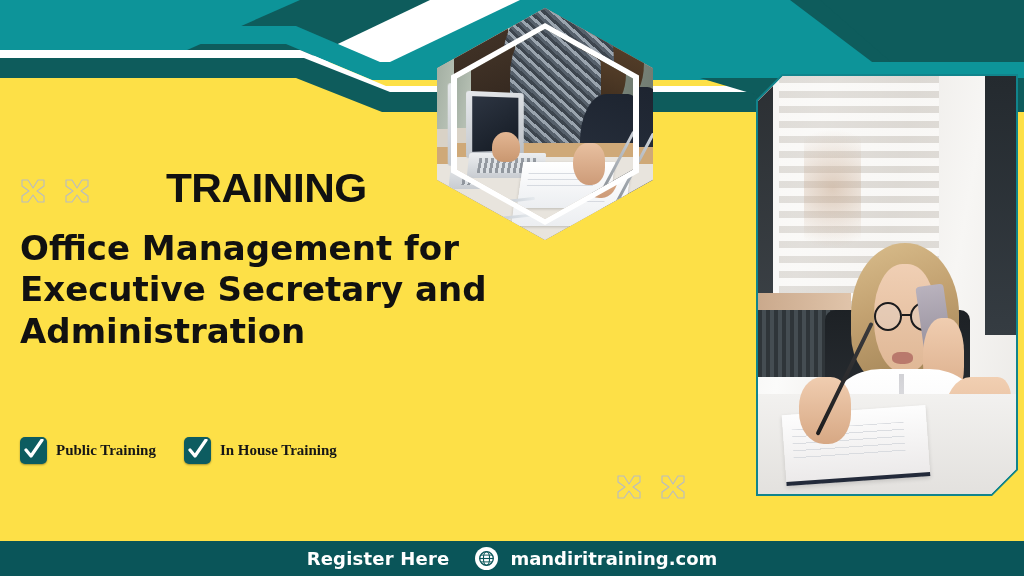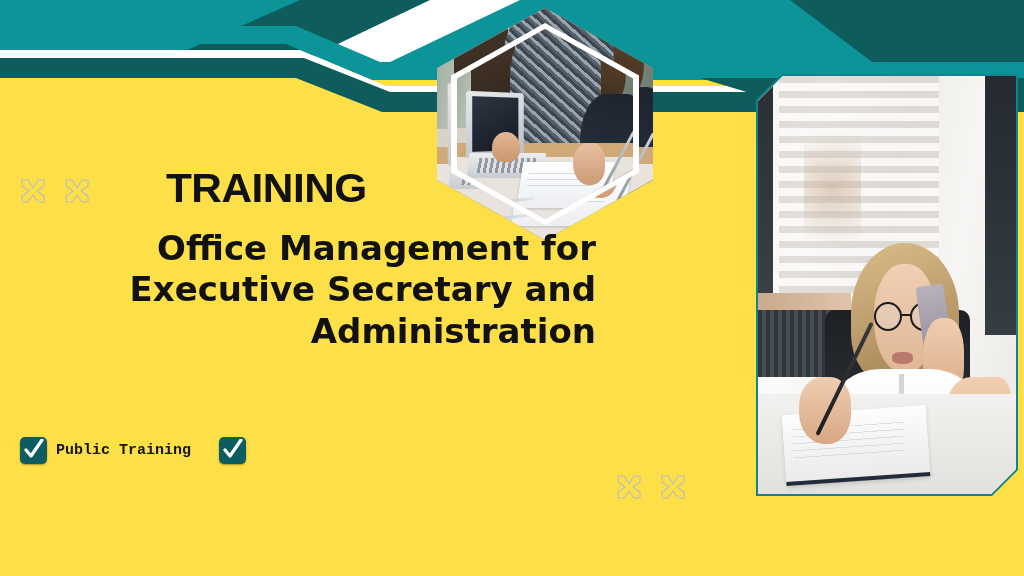--- a/index.html
+++ b/index.html
@@ -159,42 +159,42 @@
         transform-origin: bottom center; border-radius:2px; }
 
   
   .title-training {
     position: absolute; left: 166px; top: 166px;
     font-size: 40px; font-weight: 700; letter-spacing: -0.5px;
     color: #111111; font-family: "Liberation Sans", sans-serif;
     transform: scaleX(1.06); transform-origin: left center;
   }
   .headline {
-    position: absolute; left: 36px; top: 228px;
-    width: 560px; text-align: right;
+    position: absolute; left: 20px; top: 228px;
+    width: 560px; text-align: left;
     font-size: 34px; line-height: 1.22; font-weight: 700;
     color: #111111; font-family: "DejaVu Sans", sans-serif;
   }
 
   
   .check-row {
     position: absolute; left: 20px; top: 437px;
     display: flex; align-items: center; gap: 28px;
   }
   .check-item { display: flex; align-items: center; gap: 9px; }
   .check-box {
     width: 27px; height: 27px; flex: 0 0 27px;
     background: #0d5c60; border-radius: 5px;
     position: relative;
     box-shadow: 0 1px 2px rgba(0,0,0,.35);
   }
   .check-box svg { position: absolute; left: 3px; top: 2px; }
   .check-label {
     font-size: 15px; font-weight: 700; color: #161616;
-    font-family: Liberation Mono, monospace; white-space: nowrap;
+    font-family: Liberation Serif, serif; white-space: nowrap;
   }
 
   
   .x-group { position: absolute; display: flex; gap: 6px; }
   .x-group.left  { left: 14px; top: 177px; }
   .x-group.right { left: 610px; top: 473px; }
 
   
   .footer {
     position: absolute; left: 0; bottom: 0;
@@ -350,19 +350,35 @@
       </span>
       <span class="check-label">Public Training</span>
     </div>
 
     <div class="check-item">
       <span class="check-box">
         <svg width="21" height="22" viewBox="0 0 21 22">
           <path d="M3,11 L8,17 L19,1" fill="none" stroke="#ffffff" stroke-width="3.2" stroke-linecap="round" stroke-linejoin="round"></path>
         </svg>
       </span>
-    </div>
-
-
-  </div>
-
+      <span class="check-label">In House Training</span>
+    </div>
+
+
+  </div>
+
+  <div class="footer">
+    <span class="footer-register">Register Here</span>
+    <span class="footer-site-wrap">
+      <span class="globe-icon">
+        <svg width="17" height="17" viewBox="0 0 20 20">
+          <circle cx="10" cy="10" r="8" fill="none" stroke="#0a5559" stroke-width="1.5"></circle>
+          <ellipse cx="10" cy="10" rx="3.6" ry="8" fill="none" stroke="#0a5559" stroke-width="1.3"></ellipse>
+          <line x1="2" y1="10" x2="18" y2="10" stroke="#0a5559" stroke-width="1.3"></line>
+          <line x1="3.2" y1="6" x2="16.8" y2="6" stroke="#0a5559" stroke-width="1.1"></line>
+          <line x1="3.2" y1="14" x2="16.8" y2="14" stroke="#0a5559" stroke-width="1.1"></line>
+        </svg>
+      </span>
+      <span class="footer-site">mandiritraining.com</span>
+    </span>
+  </div>
 
 </div>
 
 </body></html>

